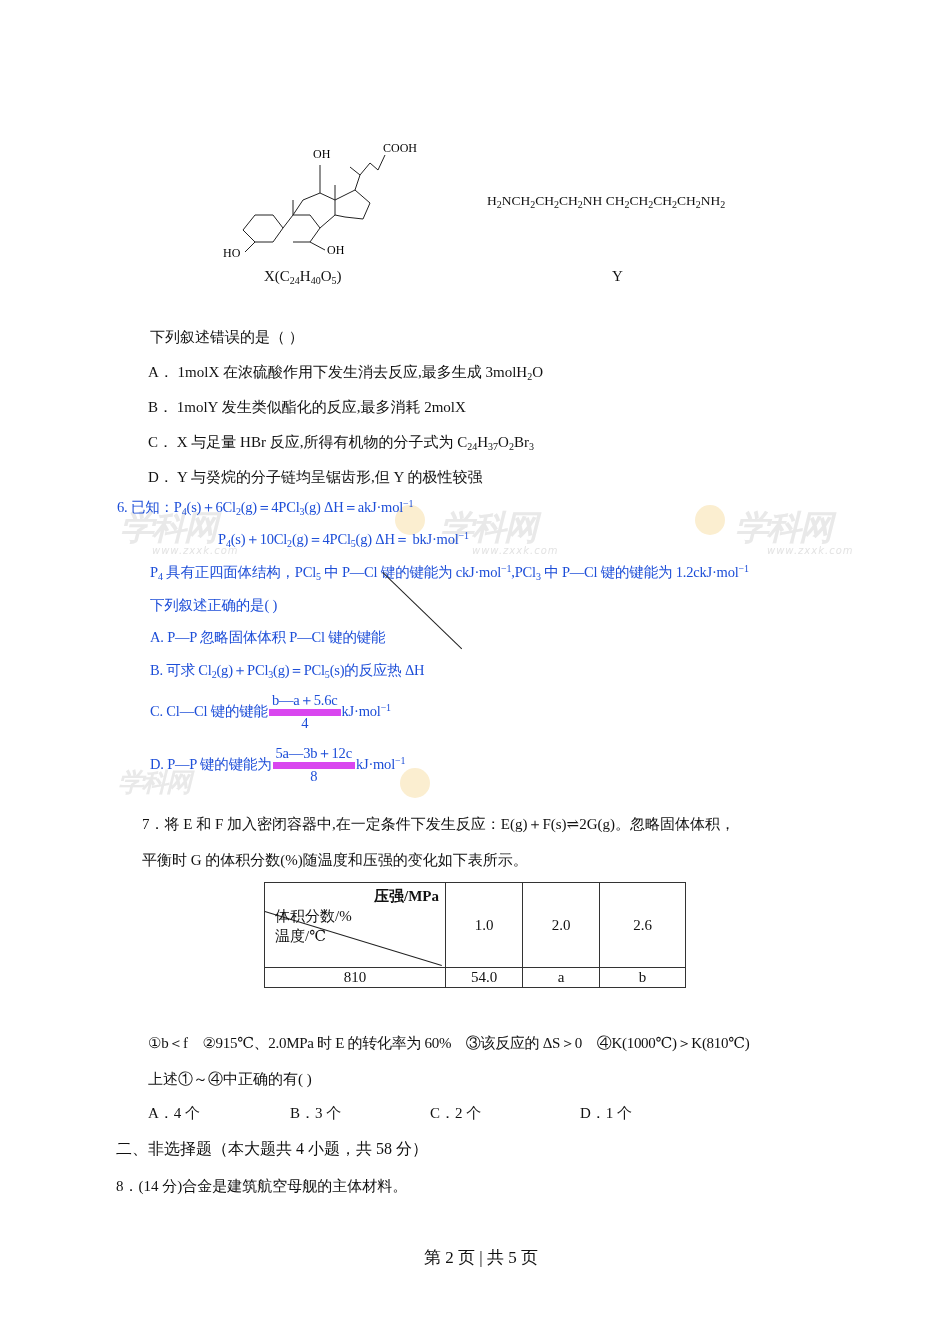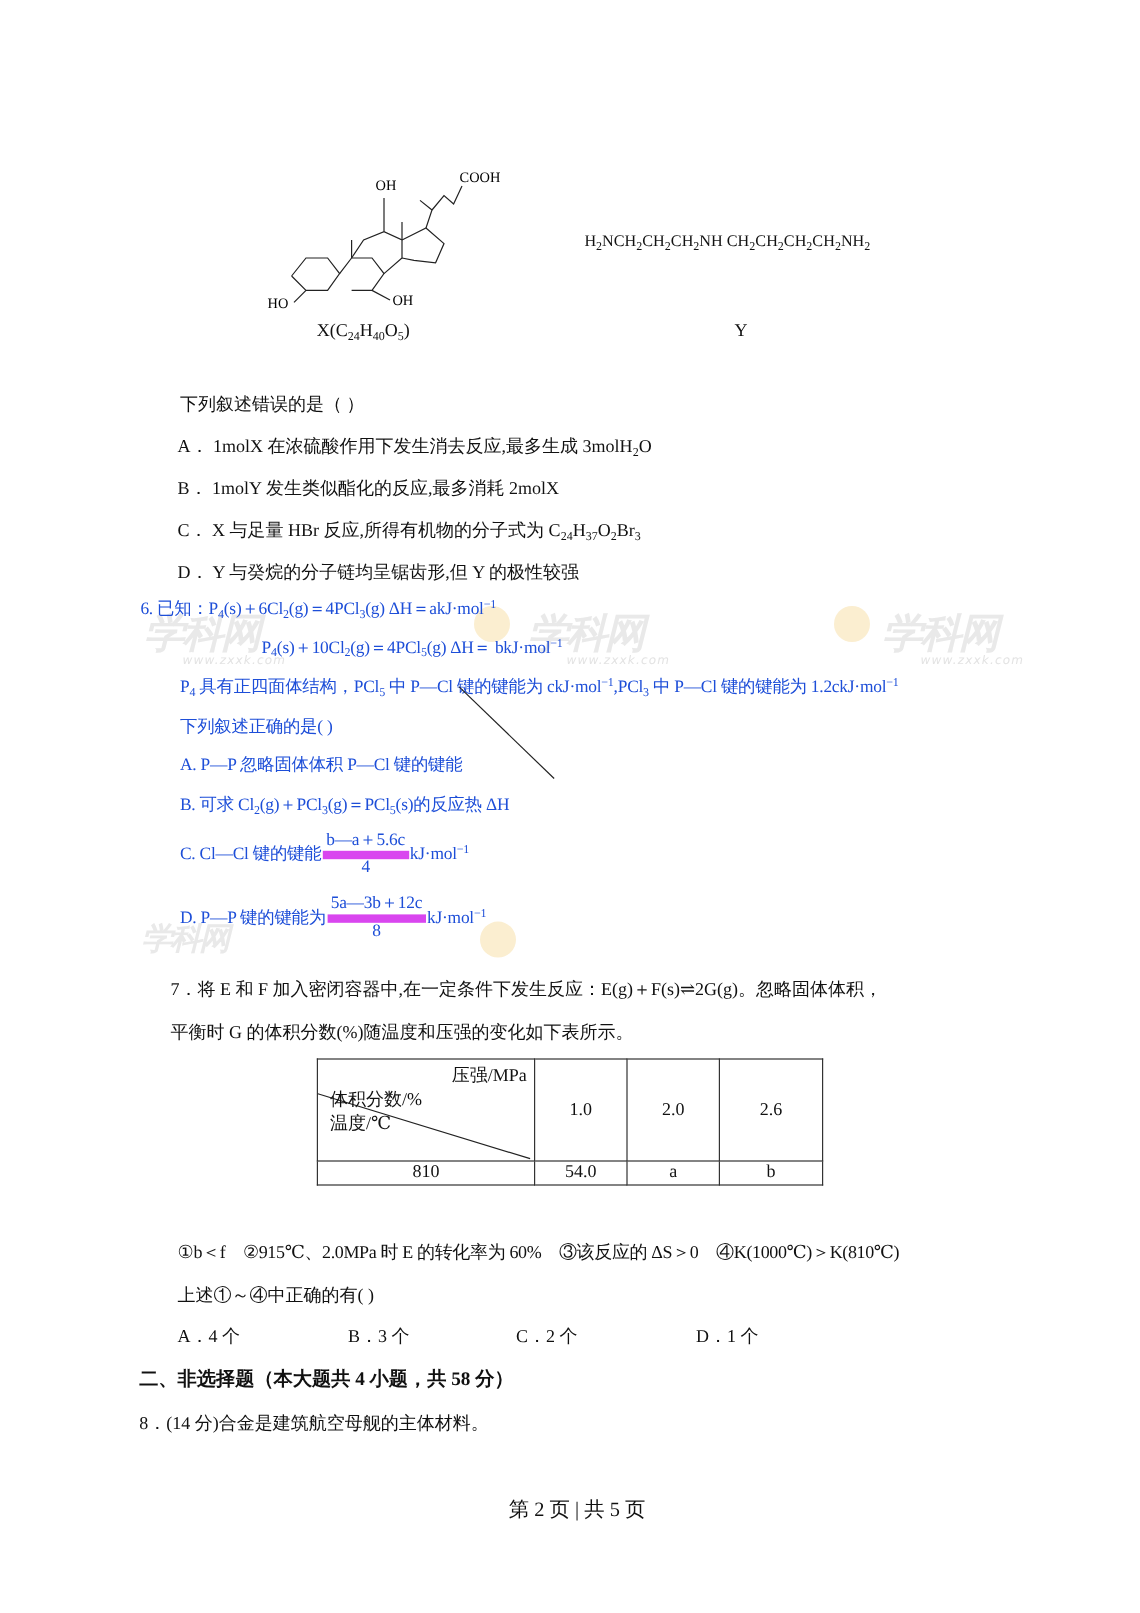--- a/index.html
+++ b/index.html
@@ -1,20 +1,20 @@
 <!DOCTYPE html>
 <html><head>
 <meta charset="utf-8">
 <style>
   html, body { margin: 0; padding: 0; }
   body { width: 950px; height: 1344px; background: #ffffff; position: relative; overflow: hidden;
          font-family: "Liberation Serif", "DejaVu Serif", serif; color: #111; }
   .abs { position: absolute; white-space: nowrap; }
   .t15 { font-size: 15px; }
-  .t16 { font-size: 16px; font-weight: bold; }
+  .t16 { font-size: 16px; }
   sub { font-size: 10px; vertical-align: -3px; }
   sup { font-size: 10px; vertical-align: 5px; }
   .blur { color: #1d4ed8; font-family: Liberation Serif, serif; font-size: 14.5px; letter-spacing: -0.2px; }
   .frac { display: inline-block; vertical-align: middle; text-align: center; line-height: 1.1; margin: 0 1px; }
   .frac .num { display: block; border-bottom: 7px solid #d946ef; padding: 0 3px; }
   .frac .den { display: block; }
   .wm { position: absolute; color: #e9e9e9; font-family: "DejaVu Sans", sans-serif; font-weight: bold; font-style: italic;
         font-size: 34px; letter-spacing: -2px; }
   .wm small { display: block; font-size: 10px; letter-spacing: 1px; color: #e3e3e3; font-weight: normal; margin-left: 32px; margin-top: -6px;}
   .face { position: absolute; width: 30px; height: 30px; border-radius: 50%; background: #fbeed0; }
@@ -85,21 +85,21 @@
 <div class="abs blur" style="left:150px;top:746px;"><span>D.</span>  <span>P—P 键的键能为</span><span class="frac"><span class="num">5a—3b＋12c</span><span class="den">8</span></span>kJ·mol<sup>−1</sup></div>
 
 <div class="abs t15" style="left:142px;top:815px;">7．将 E 和 F 加入密闭容器中,在一定条件下发生反应：E(g)＋F(s)⇌2G(g)。忽略固体体积，</div>
 <div class="abs t15" style="left:142px;top:851px;">平衡时 G 的体积分数(%)随温度和压强的变化如下表所示。</div>
 
 <table class="data">
   <tbody>
       <tr>
     <td class="hdr-cell">
       <div class="line" style="left:0;top:28px;width:185px;transform:rotate(17deg);"></div>
-      <span class="abs" style="right:6px;top:4px;">压强/MPa</span>
+      <span class="abs" style="right:6px;top:4px;font-weight:bold;">压强/MPa</span>
       <span class="abs" style="left:10px;top:24px;">体积分数/%</span>
       <span class="abs" style="left:10px;top:44px;">温度/℃</span>
     </td>
     <td style="width:76px;">1.0</td>
     <td style="width:76px;">2.0</td>
     <td style="width:85px;">2.6</td>
   </tr>
   <tr>
     <td>810</td>
     <td>54.0</td>

